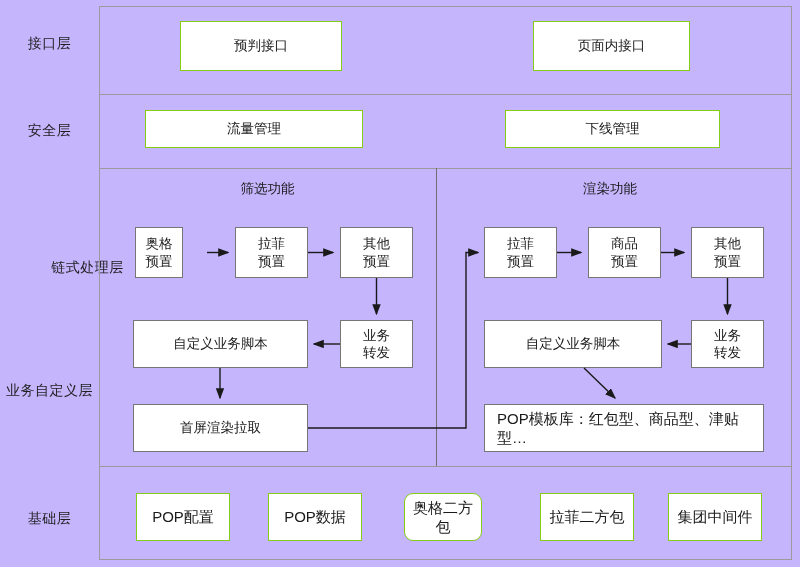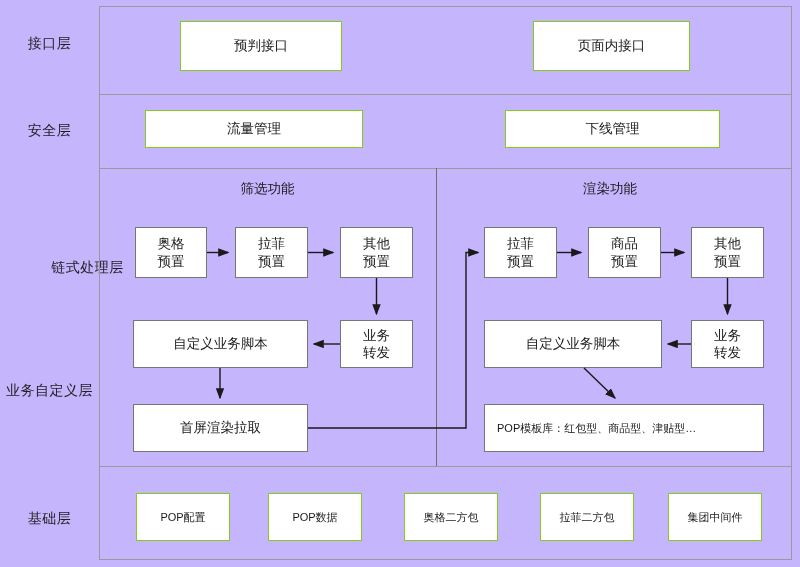--- a/index.html
+++ b/index.html
@@ -60,21 +60,21 @@
     align-items: center;
     justify-content: center;
     text-align: center;
     font-size: 13.5px;
     color: #1a1a1a;
     line-height: 1.28;
     white-space: pre-line;
     padding: 0 4px;
   }
   .node.dark-border { border-color: #767676; }
-  .node.small { font-size: 11px; }
+  .node.small { font-size: 15px; }
   .node.left-text {
     justify-content: flex-start;
     text-align: left;
     padding-left: 12px;
   }
   .section-title {
     position: absolute;
     font-size: 13.5px;
     color: #1a1a1a;
     text-align: center;
@@ -111,21 +111,21 @@
 
   <div class="node" style="left:180px; top:21px; width:162px; height:50px;">预判接口</div>
   <div class="node" style="left:533px; top:21px; width:157px; height:50px;">页面内接口</div>
 
   <div class="node" style="left:145px; top:110px; width:218px; height:38px;">流量管理</div>
   <div class="node" style="left:505px; top:110px; width:215px; height:38px;">下线管理</div>
 
   <div class="section-title" style="left:99px; top:182px; width:337px;">筛选功能</div>
   <div class="section-title" style="left:436px; top:182px; width:348px;">渲染功能</div>
 
-  <div class="node dark-border" style="left:135px; top:227px; width:72px; height:51px;">奥格
+  <div class="node dark-border" style="left:135px; top:227px; width:48px; height:51px;">奥格
 预置</div>
   <div class="node dark-border" style="left:235px; top:227px; width:73px; height:51px;">拉菲
 预置</div>
   <div class="node dark-border" style="left:340px; top:227px; width:73px; height:51px;">其他
 预置</div>
 
   <div class="node dark-border" style="left:484px; top:227px; width:73px; height:51px;">拉菲
 预置</div>
   <div class="node dark-border" style="left:588px; top:227px; width:73px; height:51px;">商品
 预置</div>
@@ -137,21 +137,21 @@
 转发</div>
   <div class="node dark-border" style="left:133px; top:404px; width:175px; height:48px;">首屏渲染拉取</div>
 
   <div class="node dark-border" style="left:484px; top:320px; width:178px; height:48px;">自定义业务脚本</div>
   <div class="node dark-border" style="left:691px; top:320px; width:73px; height:48px;">业务
 转发</div>
   <div class="node dark-border left-text small" style="left:484px; top:404px; width:280px; height:48px;">POP模板库：红包型、商品型、津贴型…</div>
 
   <div class="node small" style="left:136px; top:493px; width:94px; height:48px;">POP配置</div>
   <div class="node small" style="left:268px; top:493px; width:94px; height:48px;">POP数据</div>
-  <div class="node small" style="left:404px; top:493px; width:94px; height:48px;">奥格二方包</div>
+  <div class="node small" style="left:404px; top:493px; width:78px; height:48px;border-radius:9px;">奥格二方包</div>
   <div class="node small" style="left:540px; top:493px; width:94px; height:48px;">拉菲二方包</div>
   <div class="node small" style="left:668px; top:493px; width:94px; height:48px;">集团中间件</div>
 
   <svg class="connectors" viewBox="0 0 800 567" xmlns="http://www.w3.org/2000/svg">
     <defs>
       <marker id="arrowhead" markerWidth="8" markerHeight="8" refX="7" refY="3" orient="auto" markerUnits="strokeWidth">
         <path d="M0,0 L8,3 L0,6 z" fill="#1a1a1a"></path>
       </marker>
     </defs>
 

